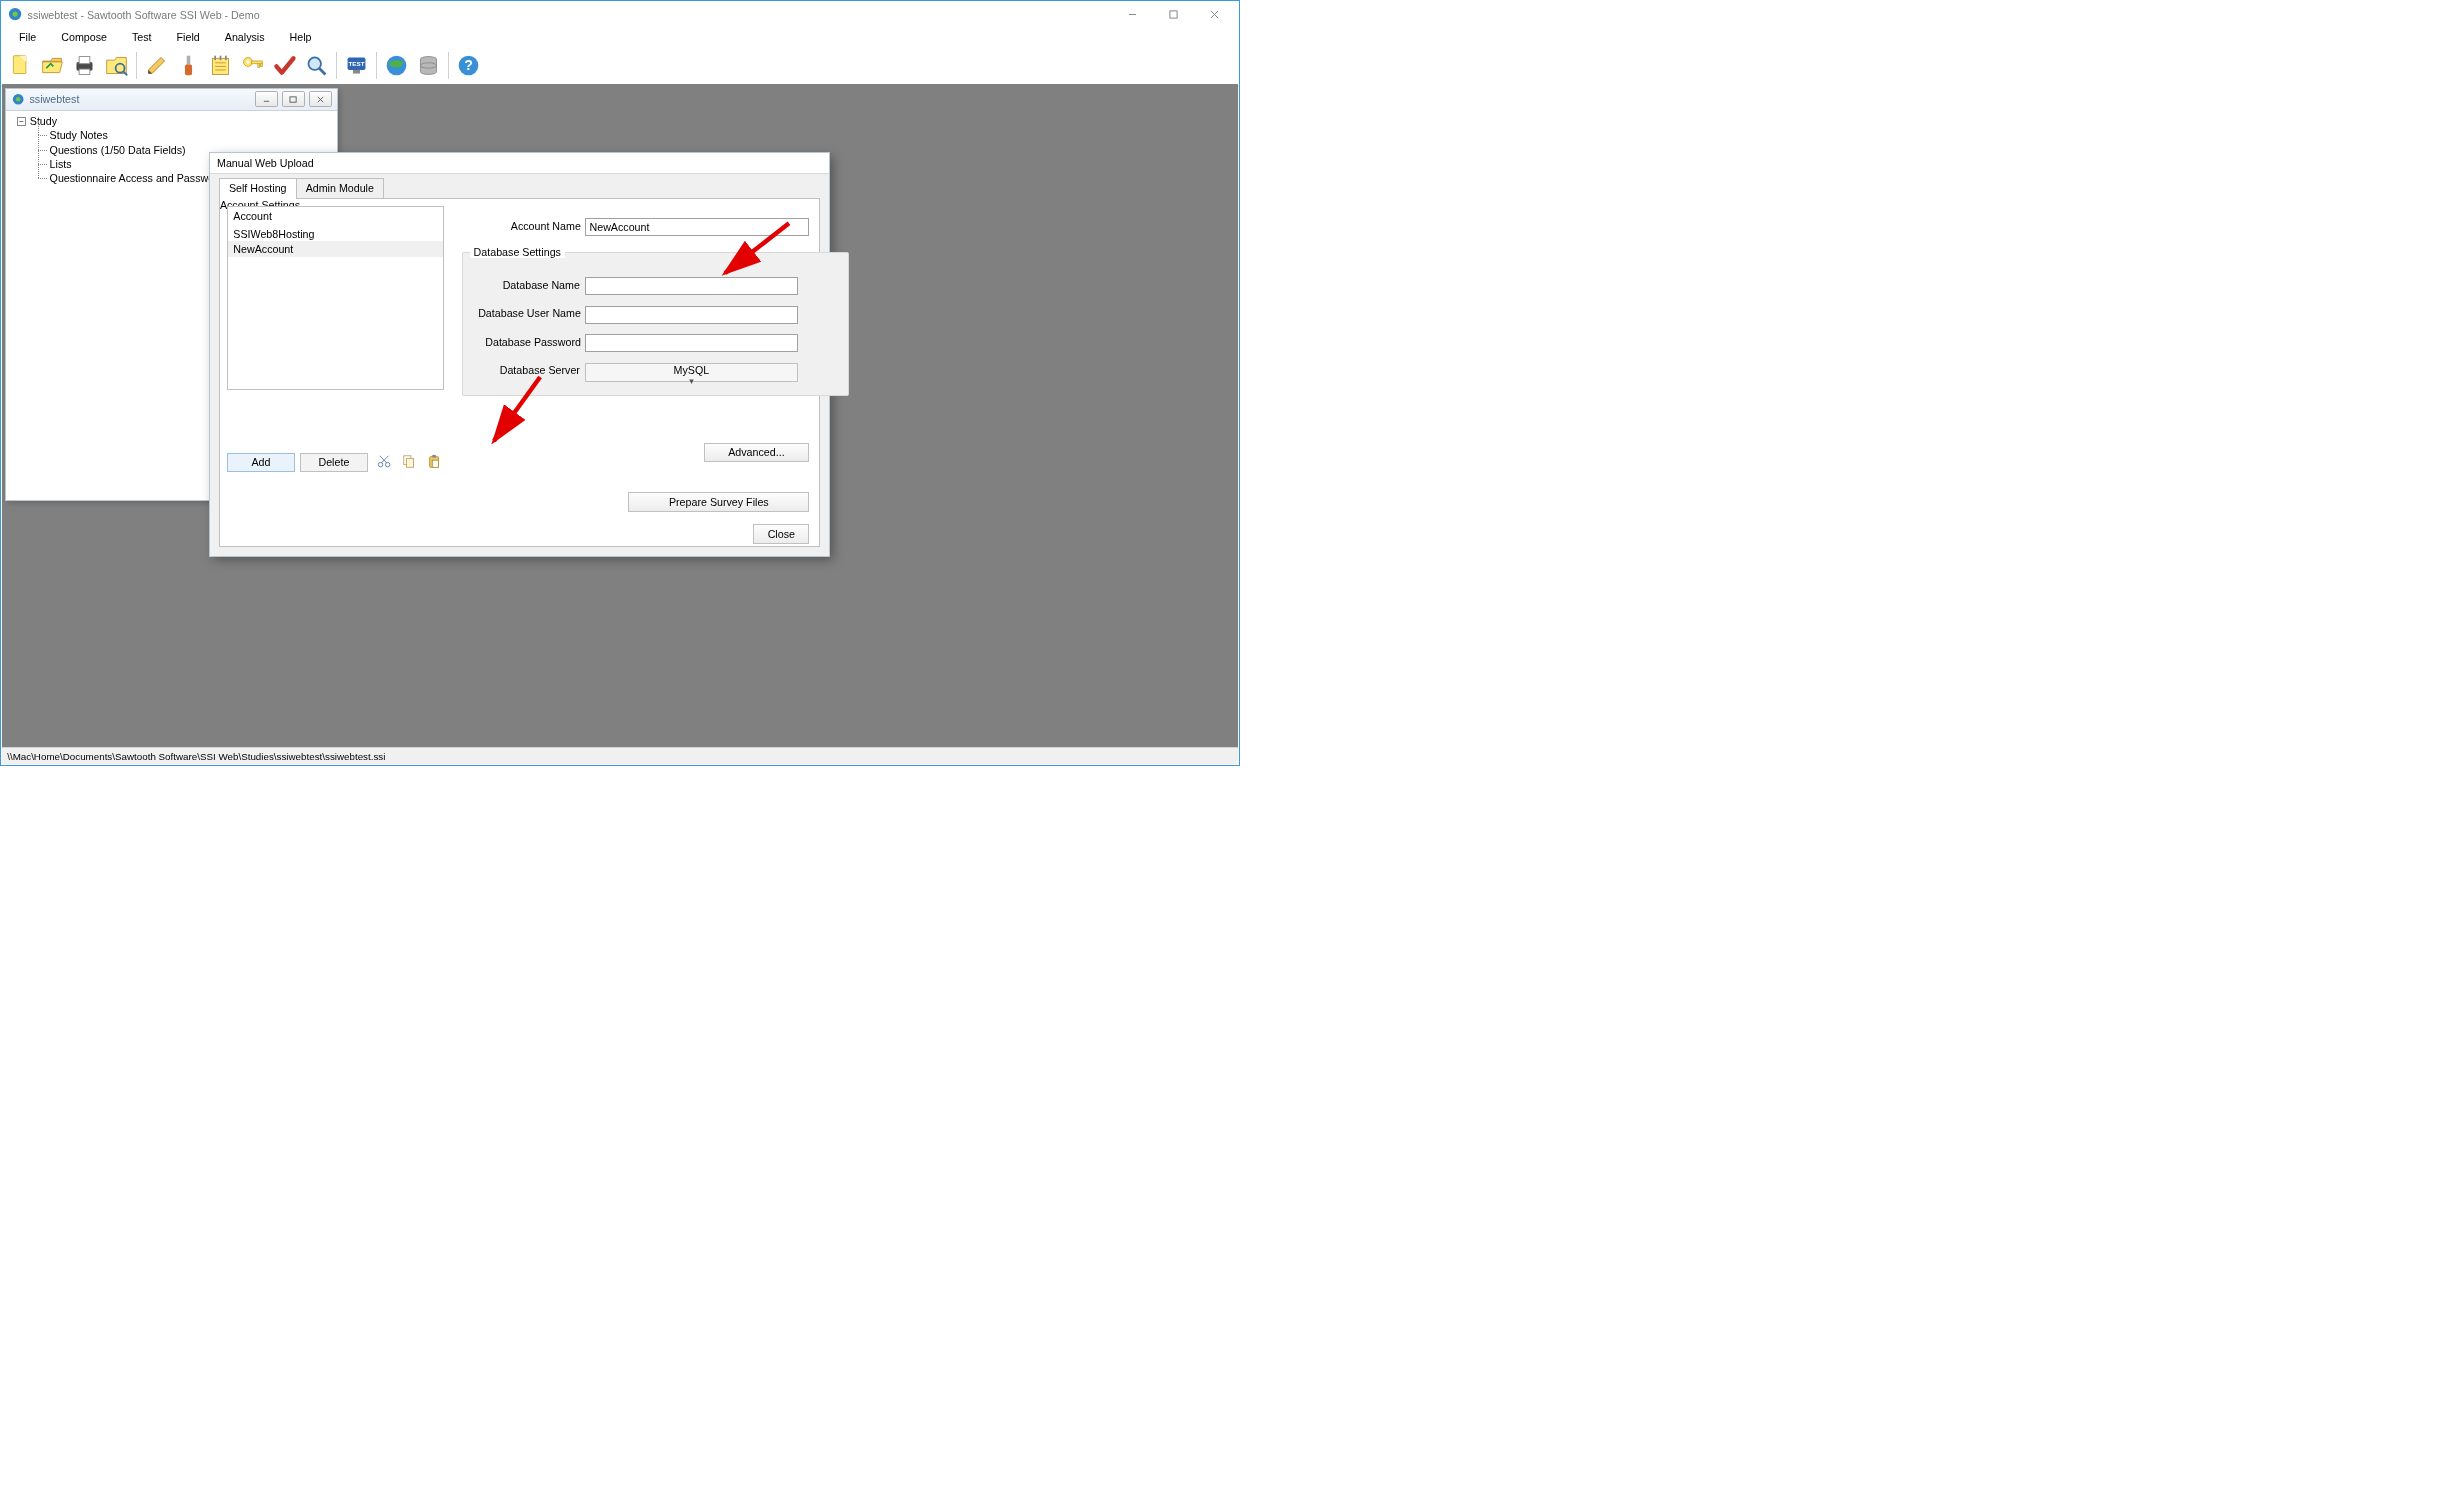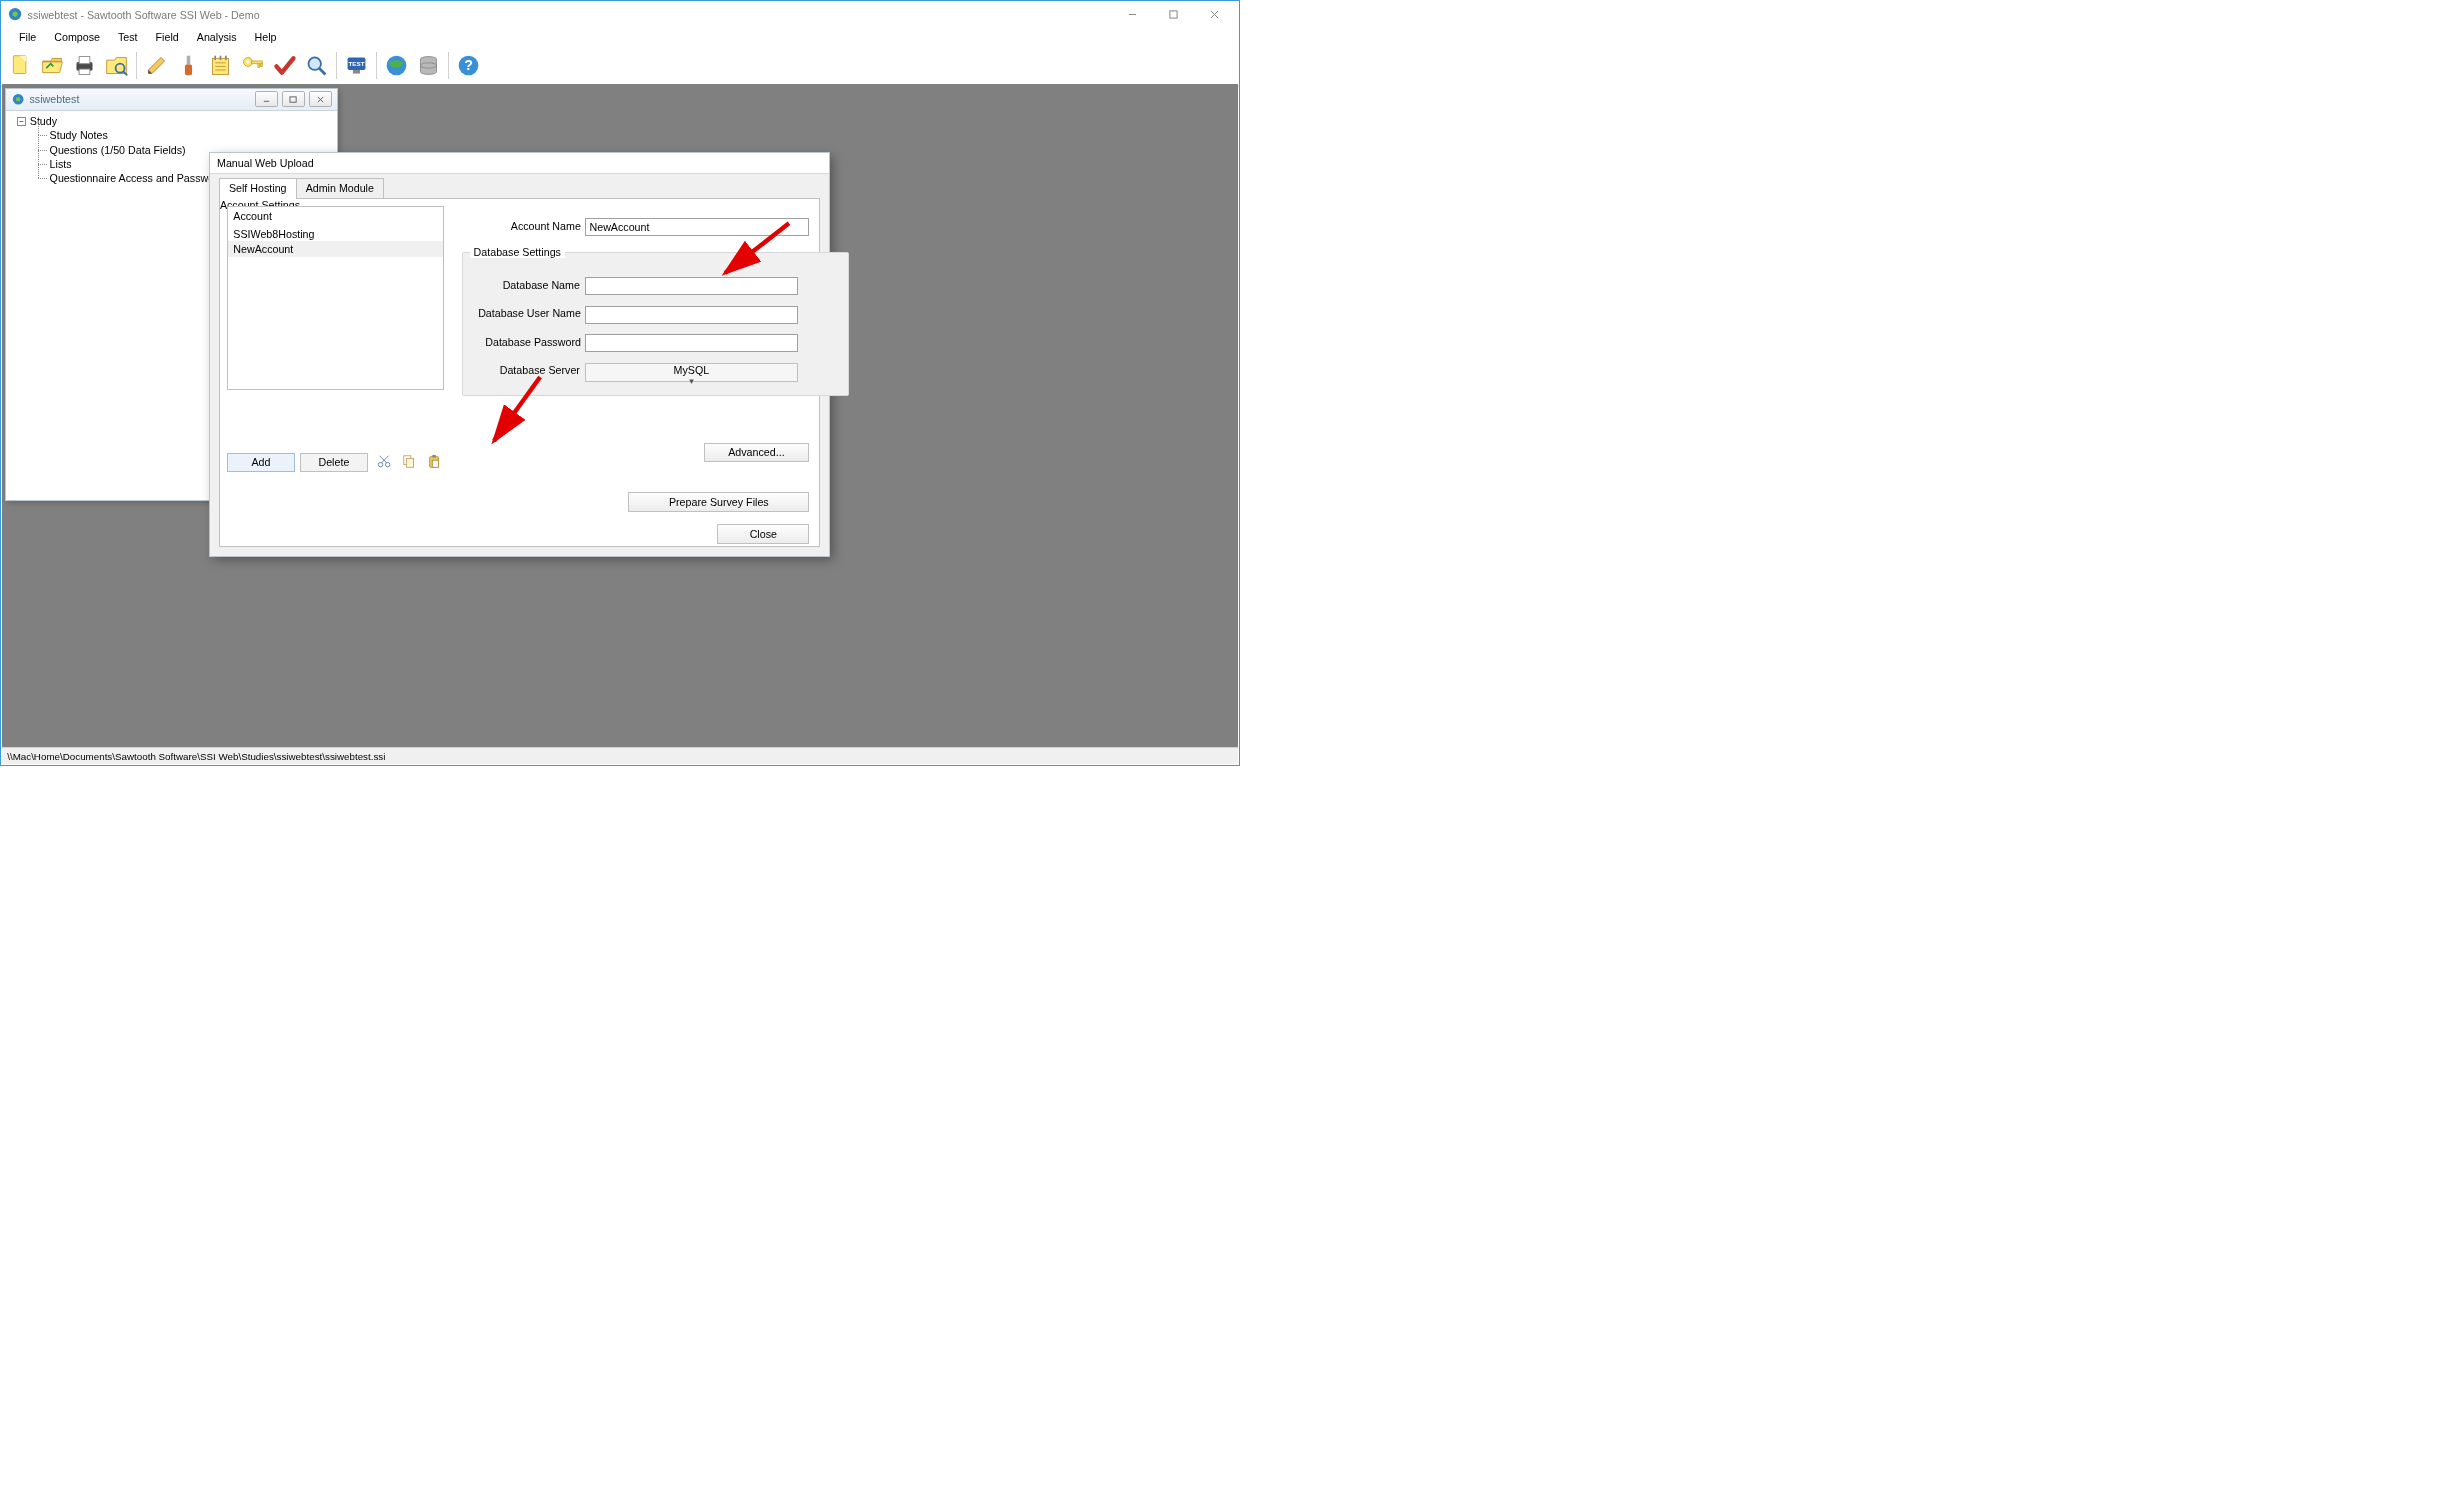--- a/index.html
+++ b/index.html
@@ -50,21 +50,21 @@
     justify-content: center;
     color: #7a7a7a;
   }
   .win-btn svg { display:block; }
   
   .menubar {
     height: 18px;
     display: flex;
     align-items: center;
     padding: 0 9px;
-    gap: 0;
+    gap: 7px;
   }
   .menubar span {
     padding: 1.8px 9px;
     cursor: default;
   }
   
   .toolbar {
     height: 36px;
     display: flex;
     align-items: center;
@@ -273,21 +273,21 @@
     box-sizing:border-box;
   }
   .btn.adv { position:absolute; left:484px; top:215px; width:105px;margin-top:29px; }
   
   .arrow {
     position:absolute;
     pointer-events:none;
   }
   
   .dlg-footer-prep { position:absolute; right:19.6px; bottom:44px; width:181px; }
-  .dlg-footer-close{ position:absolute; right:19.6px; bottom:12.4px; width:92px; }
+  .dlg-footer-close{ position:absolute; right:19.6px; bottom:12.4px; width:56px; }
 </style>
 </head>
 <body>
 
 <div class="main-window">
 
   <div class="title-bar">
     <span class="app-icon">
       <svg width="14.2" height="14.2" viewBox="0 0 16 16">
           <circle cx="8" cy="8" r="7" fill="#2f86c6"></circle>

